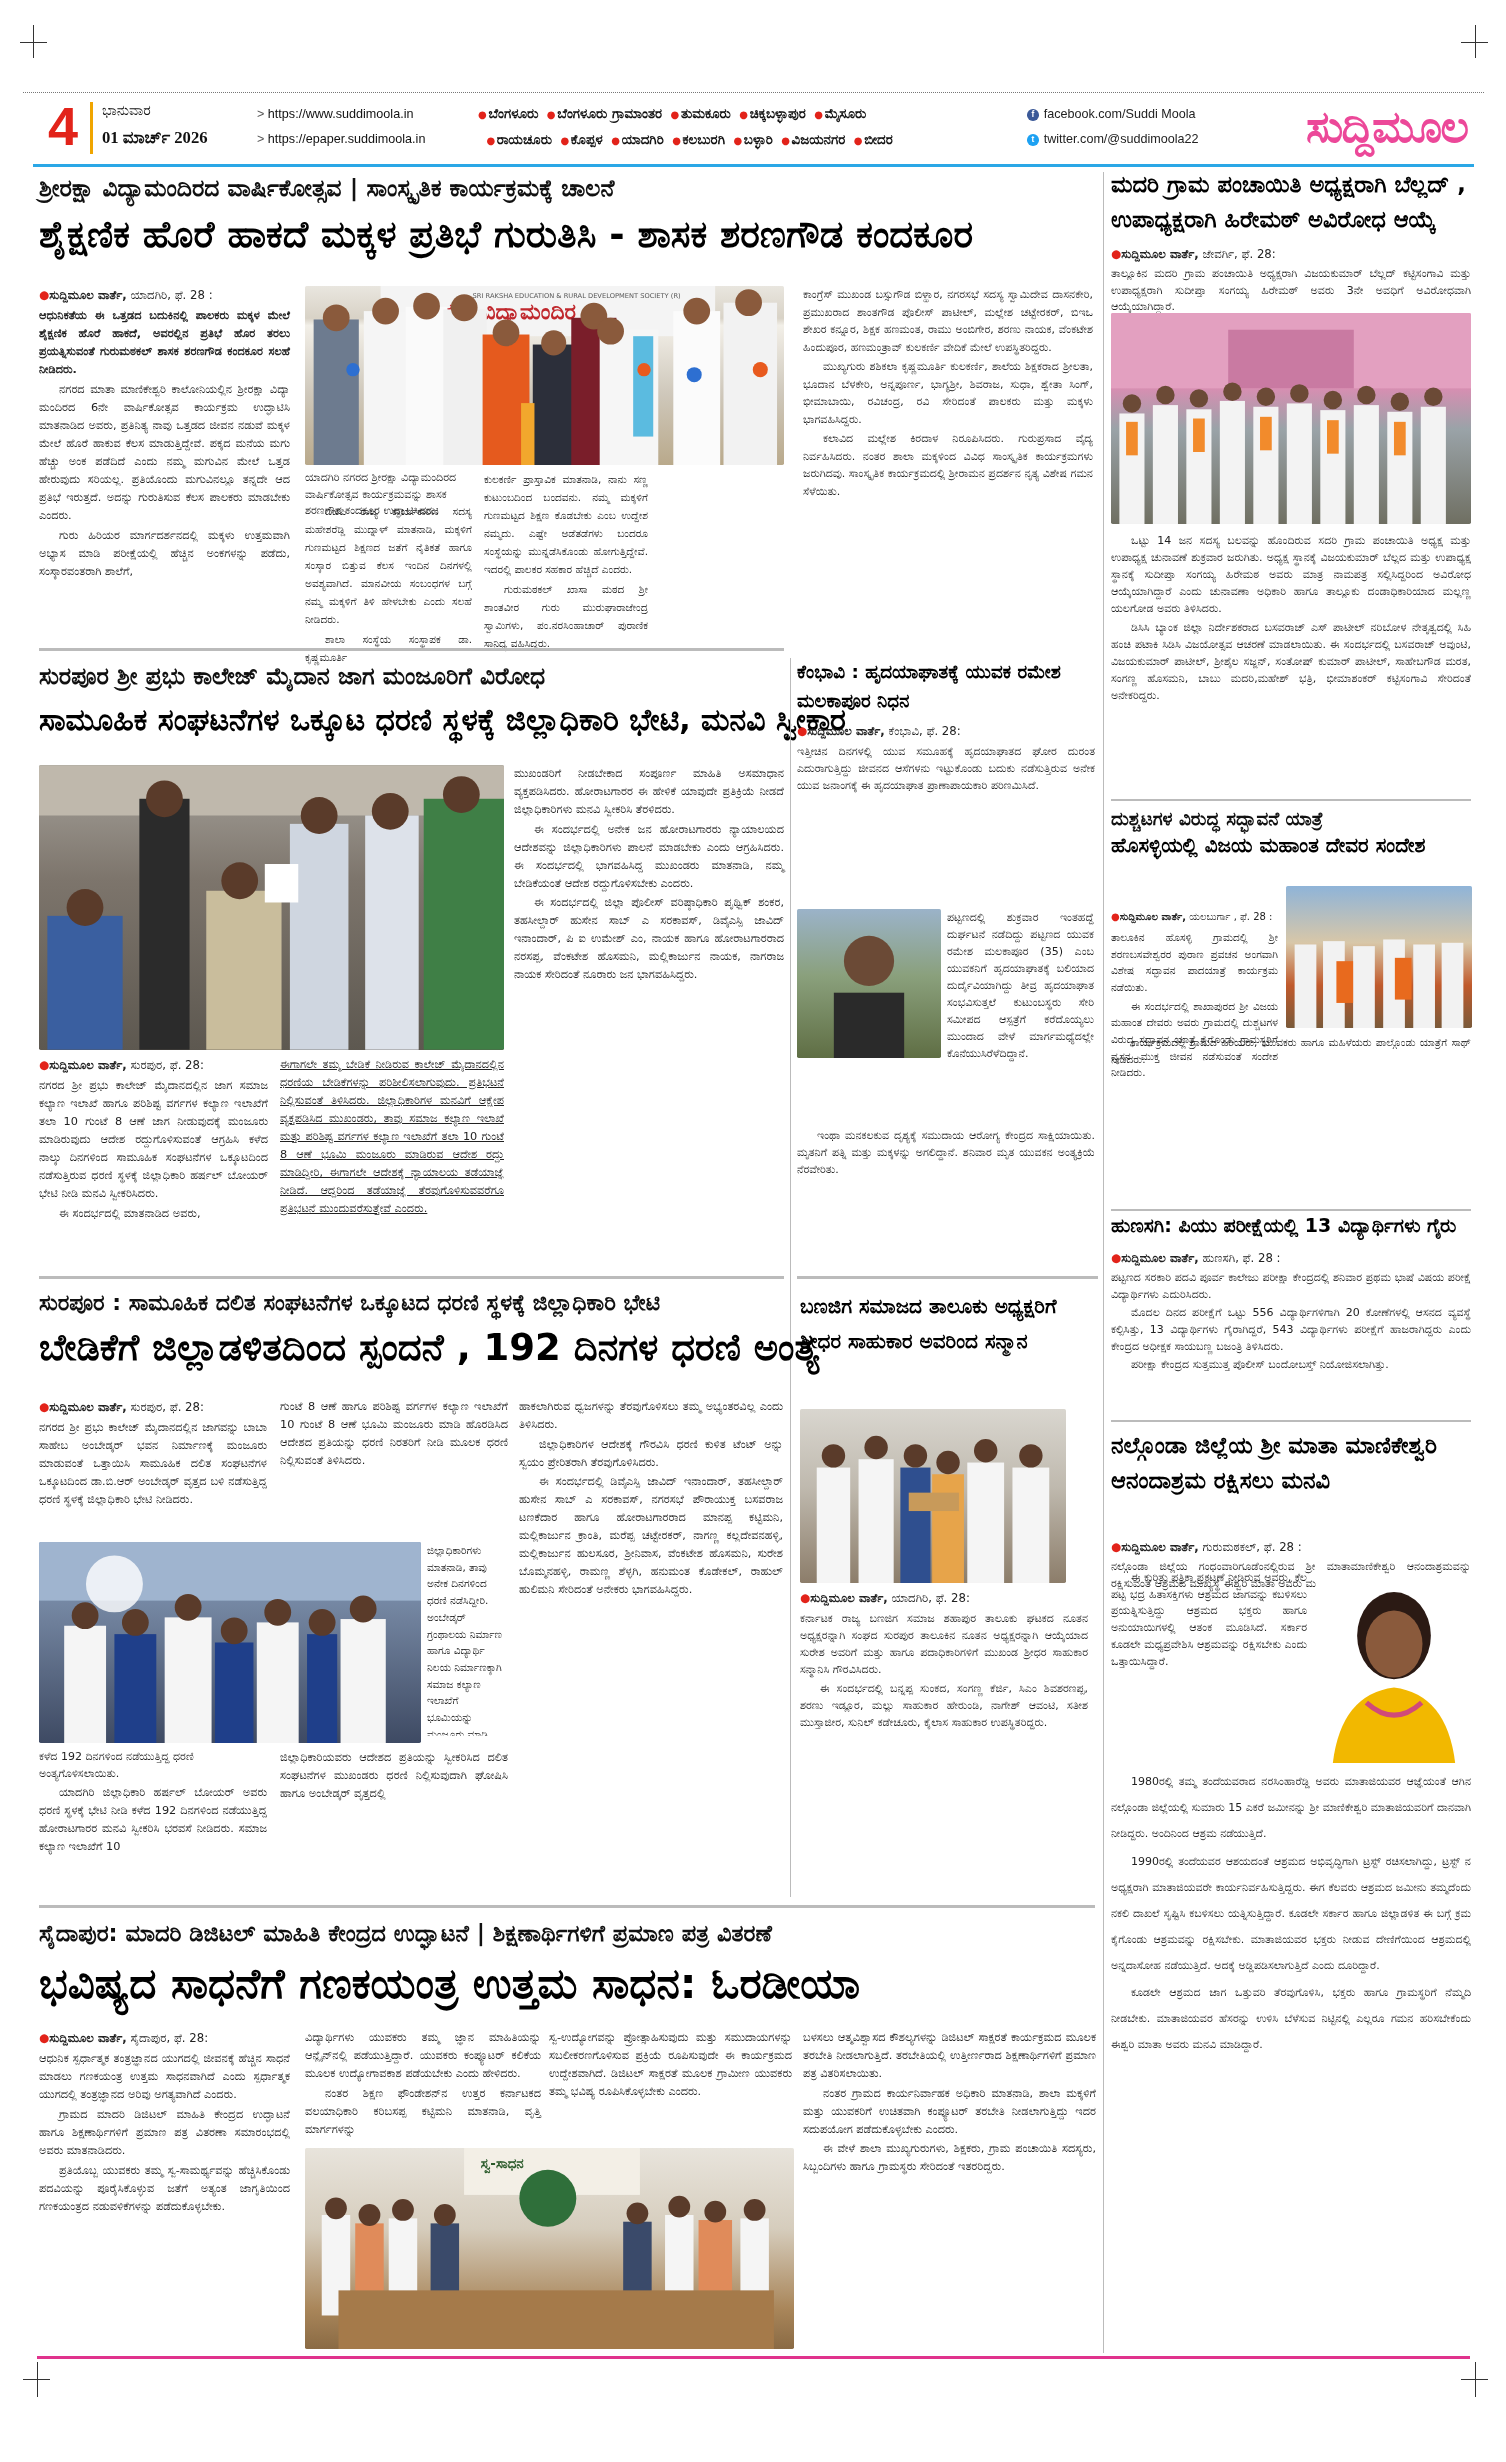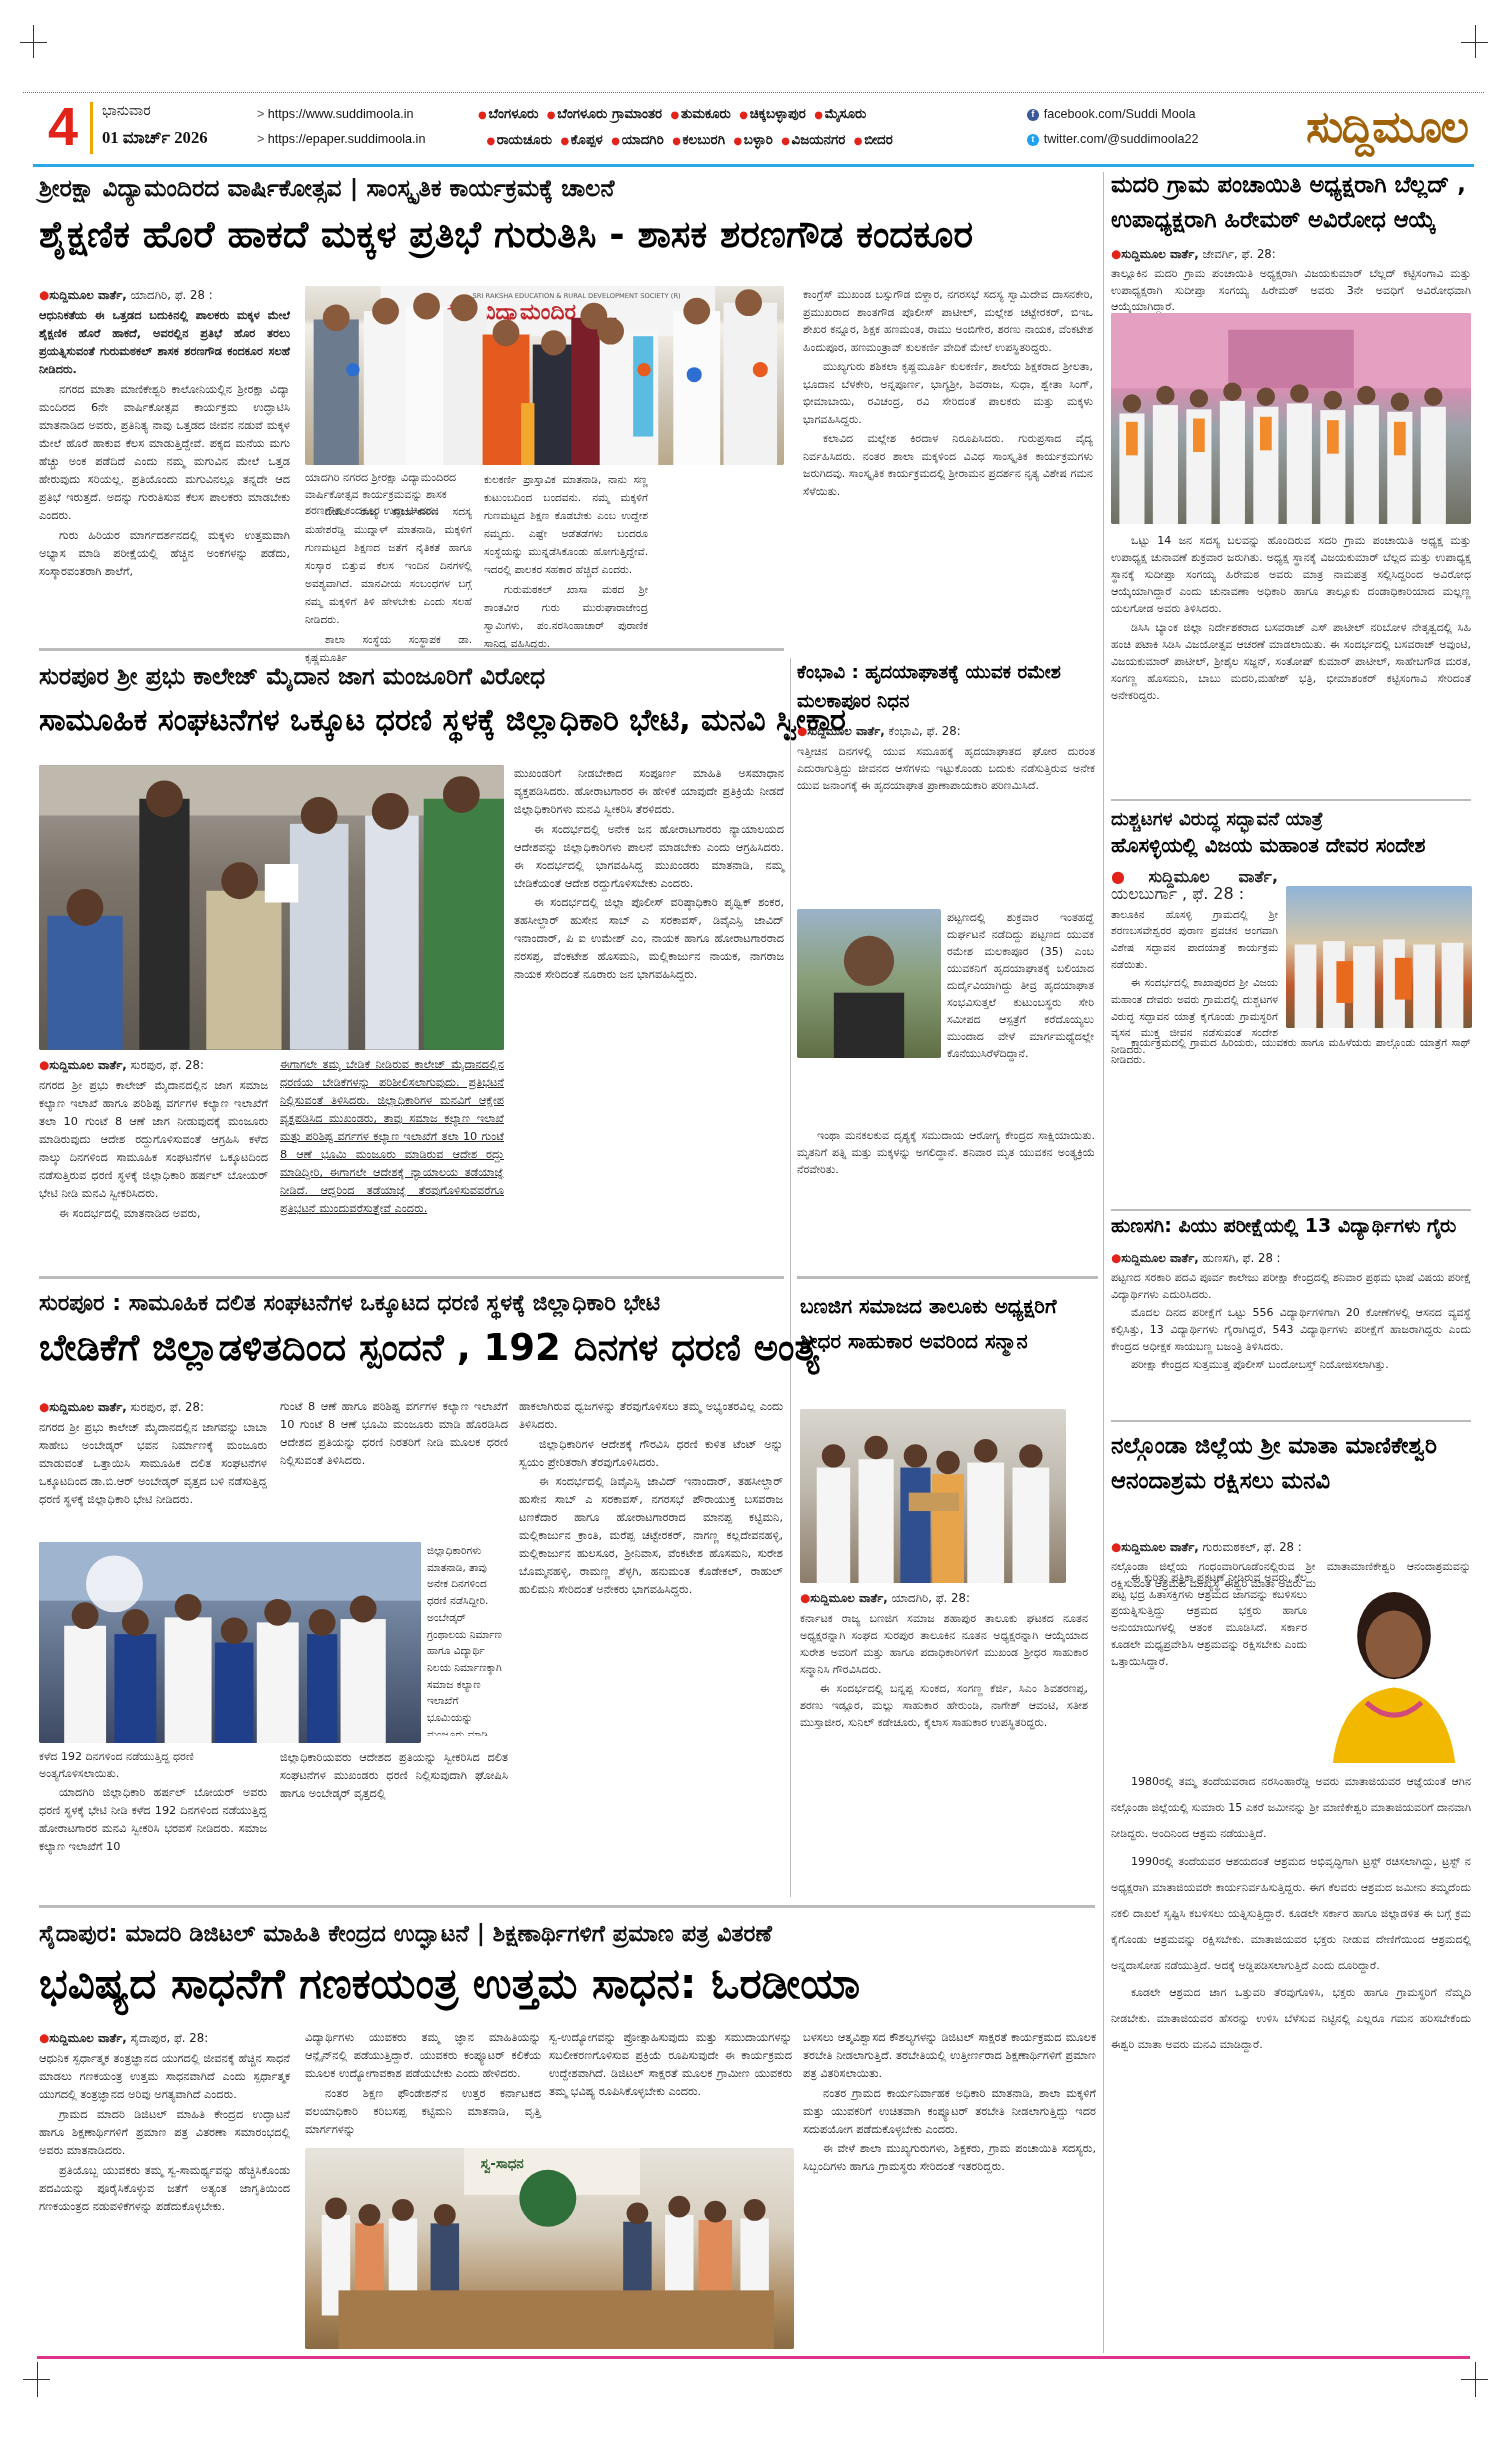--- a/index.html
+++ b/index.html
@@ -17,21 +17,21 @@
   .vbar { position: absolute; left: 57px; top: 3.3px; width: 2.5px; height: 52px; background: #f0a500; }
   .day { position: absolute; left: 69px; top: 3.3px; font-size: 14.2px; }
   .date { position: absolute; left: 69px; top: 28.5px; font-family: "Liberation Serif", serif; font-size: 16.7px; font-weight: bold; }
   .urls { position: absolute; left: 224px; top: 3.3px; font-family: "Liberation Sans", sans-serif; font-size: 12.6px; line-height: 25px; }
   .urls span::before { content: "> "; color: #555; }
   .cities { position: absolute; left: 445px; top: 1.7px; width: 519px; font-size: 13.4px; font-weight: bold; line-height: 25px; }
   .cities span { margin-right: 8.4px; }
   .cities span::before { content: "\25CF"; color: #e2231a; font-size: 10px; margin-right: 1.7px; }
   .social { position: absolute; left: 994px; top: 3.3px; font-family: "Liberation Sans", sans-serif; font-size: 12.6px; line-height: 25px; color: #222; }
   .social .ic { display: inline-block; width: 11.7px; height: 11.7px; border-radius: 50%; color: #fff; font-size: 8.4px; text-align: center; line-height: 11.7px; margin-right: 5px; vertical-align: middle; font-weight: bold; }
-  .logo { position: absolute; right: 6.7px; top: -1.7px; font-size: 44px; font-weight: bold; color: #a16207; letter-spacing: -1.7px; line-height: 59px; }
+  .logo { position: absolute; right: 6.7px; top: -1.7px; font-size: 44px; font-weight: bold; color: #ec4899; letter-spacing: -1.7px; line-height: 59px; }
   .blue-rule { position: absolute; left: 33px; right: 33px; top: 164px; height: 2.5px; background: #2aa7e6; }
 
   
   .kicker { position: absolute; font-weight: bold; font-size: 25px; line-height: 32px; color: #111; }
   .headline { position: absolute; font-weight: bold; color: #000; line-height: 1.15; }
   .byline { font-size: 11.7px; font-weight: bold; margin-bottom: 3.3px; }
   .byline .dot { color: #e2231a; }
   .byline .place { font-weight: normal; }
   .col { position: absolute; font-size: 11.3px; line-height: 18px; text-align: justify; color: #222; }
   .col p { text-indent: 20px; margin-bottom: 1.7px; }
@@ -259,21 +259,21 @@
   </div>
   <div class="col" style="left:797px;top:1127px;width:298px;font-size:11px;line-height:17px;">
     <p>ಇಂಥಾ ಮನಕಲಕುವ ದೃಶ್ಯಕ್ಕೆ ಸಮುದಾಯ ಆರೋಗ್ಯ ಕೇಂದ್ರದ ಸಾಕ್ಷಿಯಾಯಿತು. ಮೃತನಿಗೆ ಪತ್ನಿ ಮತ್ತು ಮಕ್ಕಳನ್ನು ಅಗಲಿದ್ದಾನೆ. ಶನಿವಾರ ಮೃತ ಯುವಕನ ಅಂತ್ಯಕ್ರಿಯೆ ನೆರವೇರಿತು.</p>
   </div>
 </section>
 
 <section>
   <div class="kicker" style="left:1111px;top:803px;font-size:18.4px;">ದುಶ್ಚಟಗಳ ವಿರುದ್ಧ ಸದ್ಭಾವನೆ ಯಾತ್ರೆ</div>
   <div class="headline" style="left:1111px;top:834px;width:360px;font-size:20px;">ಹೊಸಳ್ಳಿಯಲ್ಲಿ ವಿಜಯ ಮಹಾಂತ ದೇವರ ಸಂದೇಶ</div>
   <div class="col" style="left:1111px;top:869px;width:167px;font-size:10.5px;line-height:16.7px;">
-    <div class="byline" style="font-size:16px;"><span class="dot">●</span><span>ಸುದ್ದಿಮೂಲ ವಾರ್ತೆ,</span><span class="place"> ಯಲಬುರ್ಗಾ , ಫೆ. 28 :</span></div>
+    <div class="byline" style="font-size:10px;margin-top:40px;"><span class="dot">●</span><span>ಸುದ್ದಿಮೂಲ ವಾರ್ತೆ,</span><span class="place"> ಯಲಬುರ್ಗಾ , ಫೆ. 28 :</span></div>
     <p class="first">ತಾಲೂಕಿನ ಹೊಸಳ್ಳಿ ಗ್ರಾಮದಲ್ಲಿ ಶ್ರೀ ಶರಣಬಸವೇಶ್ವರರ ಪುರಾಣ ಪ್ರವಚನ ಅಂಗವಾಗಿ ವಿಶೇಷ ಸದ್ಭಾವನ ಪಾದಯಾತ್ರೆ ಕಾರ್ಯಕ್ರಮ ನಡೆಯಿತು.</p>
     <p>ಈ ಸಂದರ್ಭದಲ್ಲಿ ಶಾಖಾಪುರದ ಶ್ರೀ ವಿಜಯ ಮಹಾಂತ ದೇವರು ಅವರು ಗ್ರಾಮದಲ್ಲಿ ದುಶ್ಚಟಗಳ ವಿರುದ್ಧ ಸದ್ಭಾವನ ಯಾತ್ರೆ ಕೈಗೊಂಡು ಗ್ರಾಮಸ್ಥರಿಗೆ ವ್ಯಸನ ಮುಕ್ತ ಜೀವನ ನಡೆಸುವಂತೆ ಸಂದೇಶ ನೀಡಿದರು.</p>
   </div>
   <div class="photo" style="left:1286px;top:886px;width:186px;height:142px;background:linear-gradient(180deg,#8fb4d8 0%,#d8c7a8 40%,#c05a2c 70%,#7a5a3a 100%);">
     <svg width="186" height="142" viewBox="0 0 222 170">
       <g fill="#f2f2f2">
           <rect x="10" y="70" width="26" height="100"></rect>
           <rect x="44" y="66" width="26" height="104"></rect>
           <rect x="80" y="72" width="26" height="98"></rect>
           <rect x="116" y="64" width="26" height="106"></rect>

